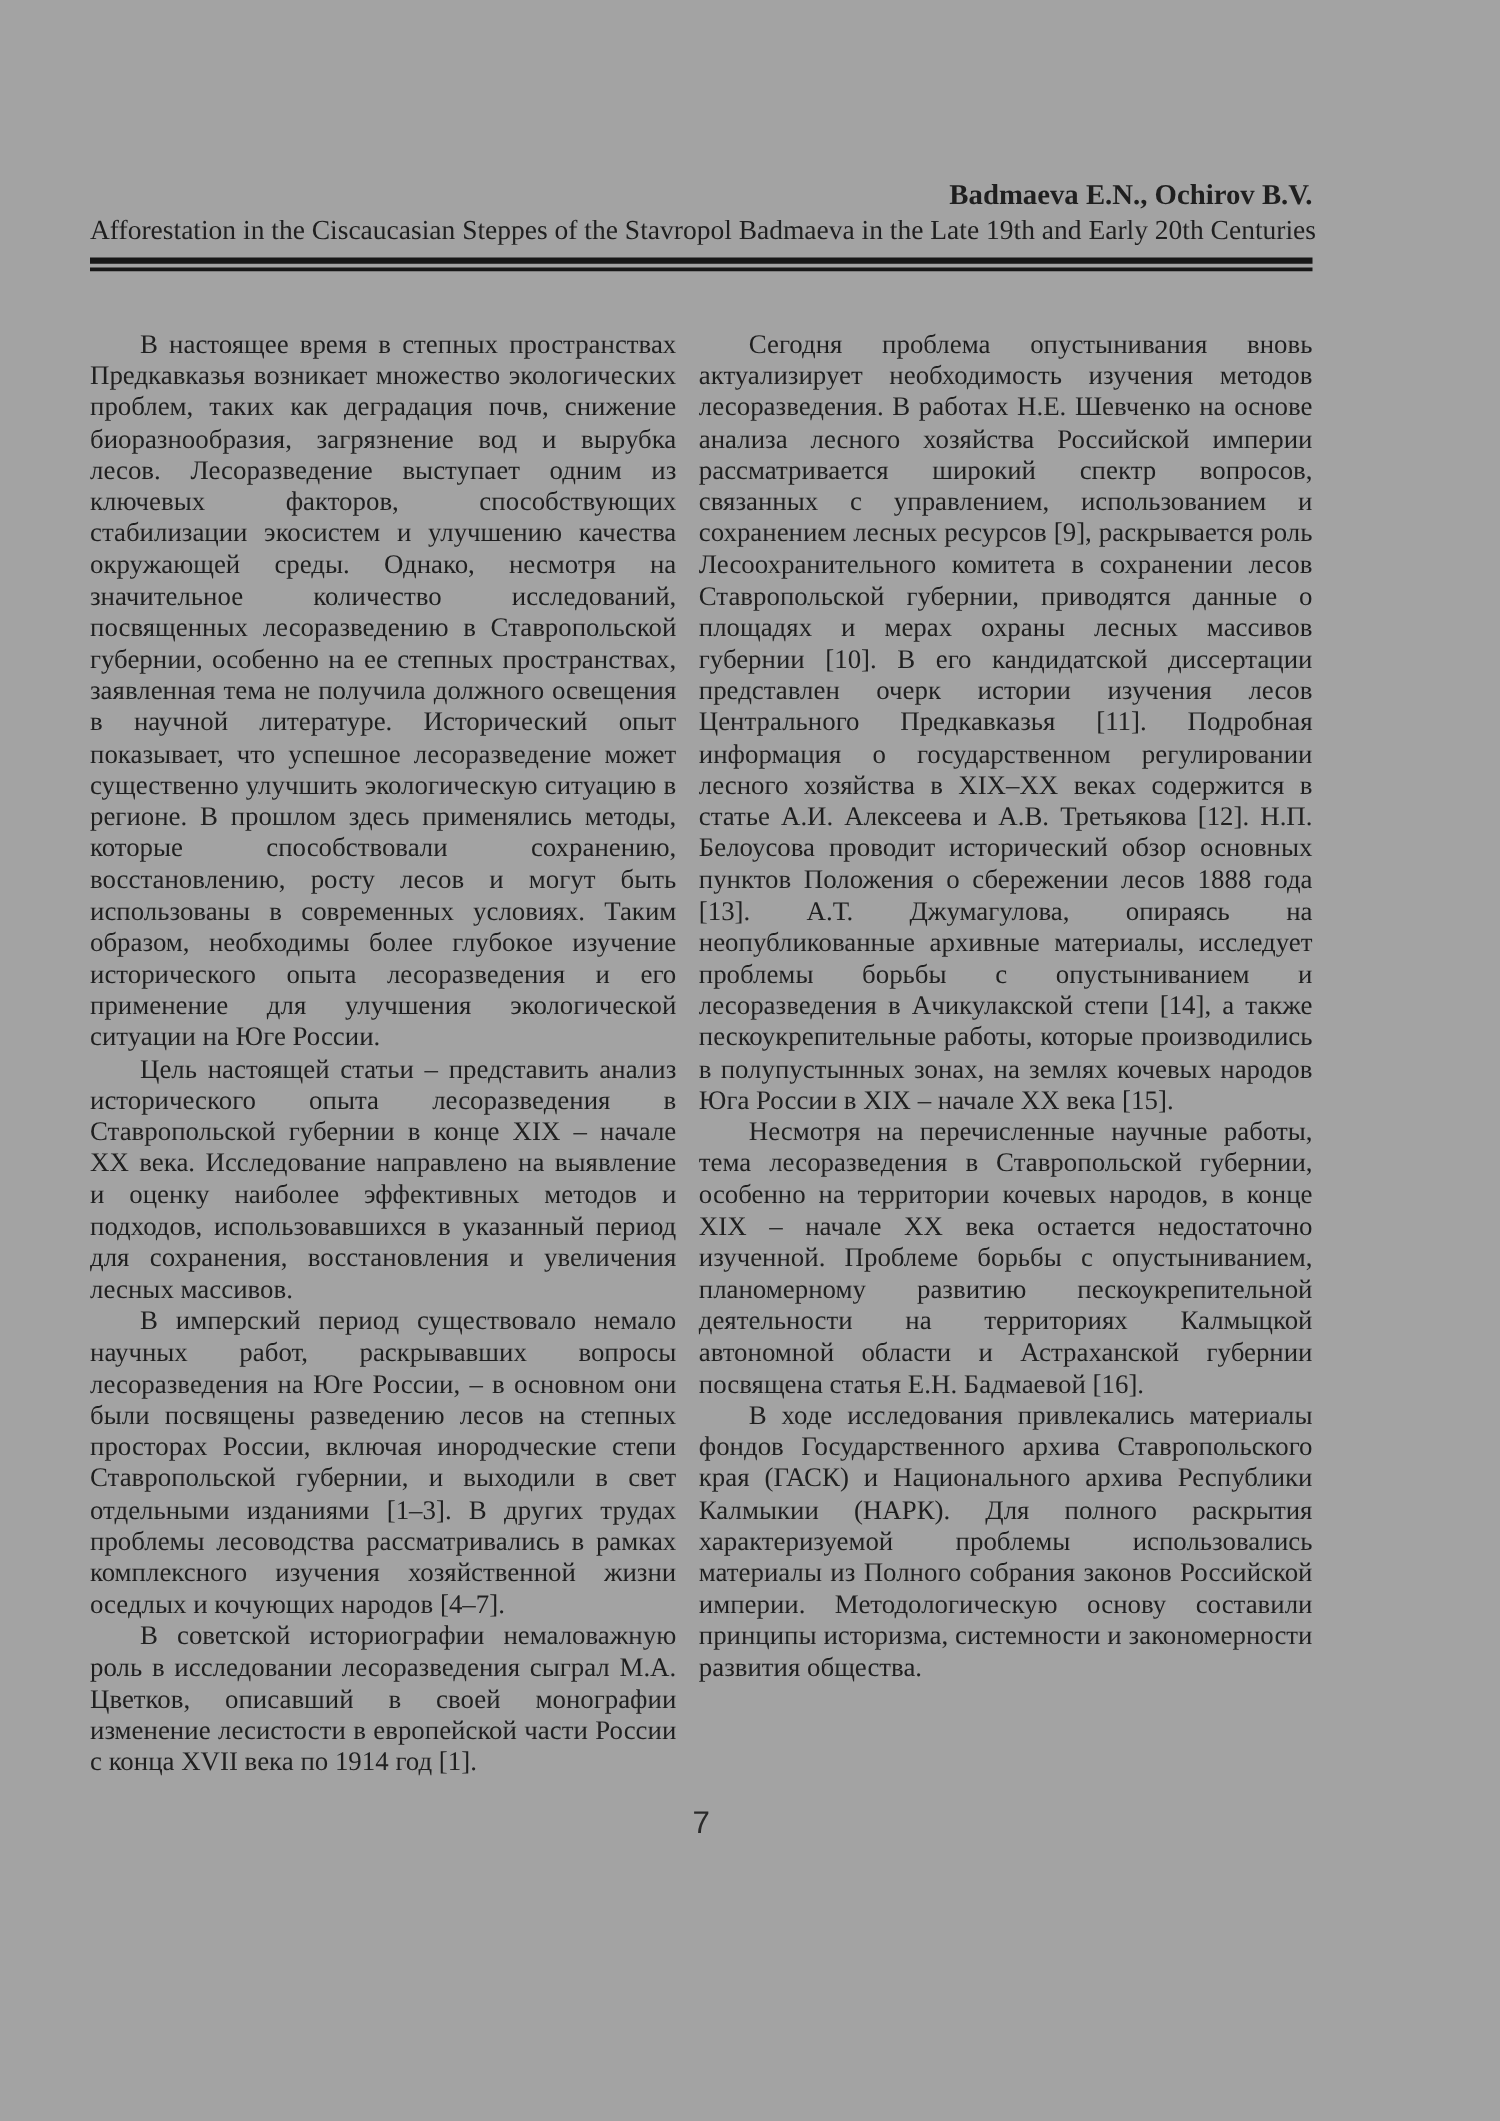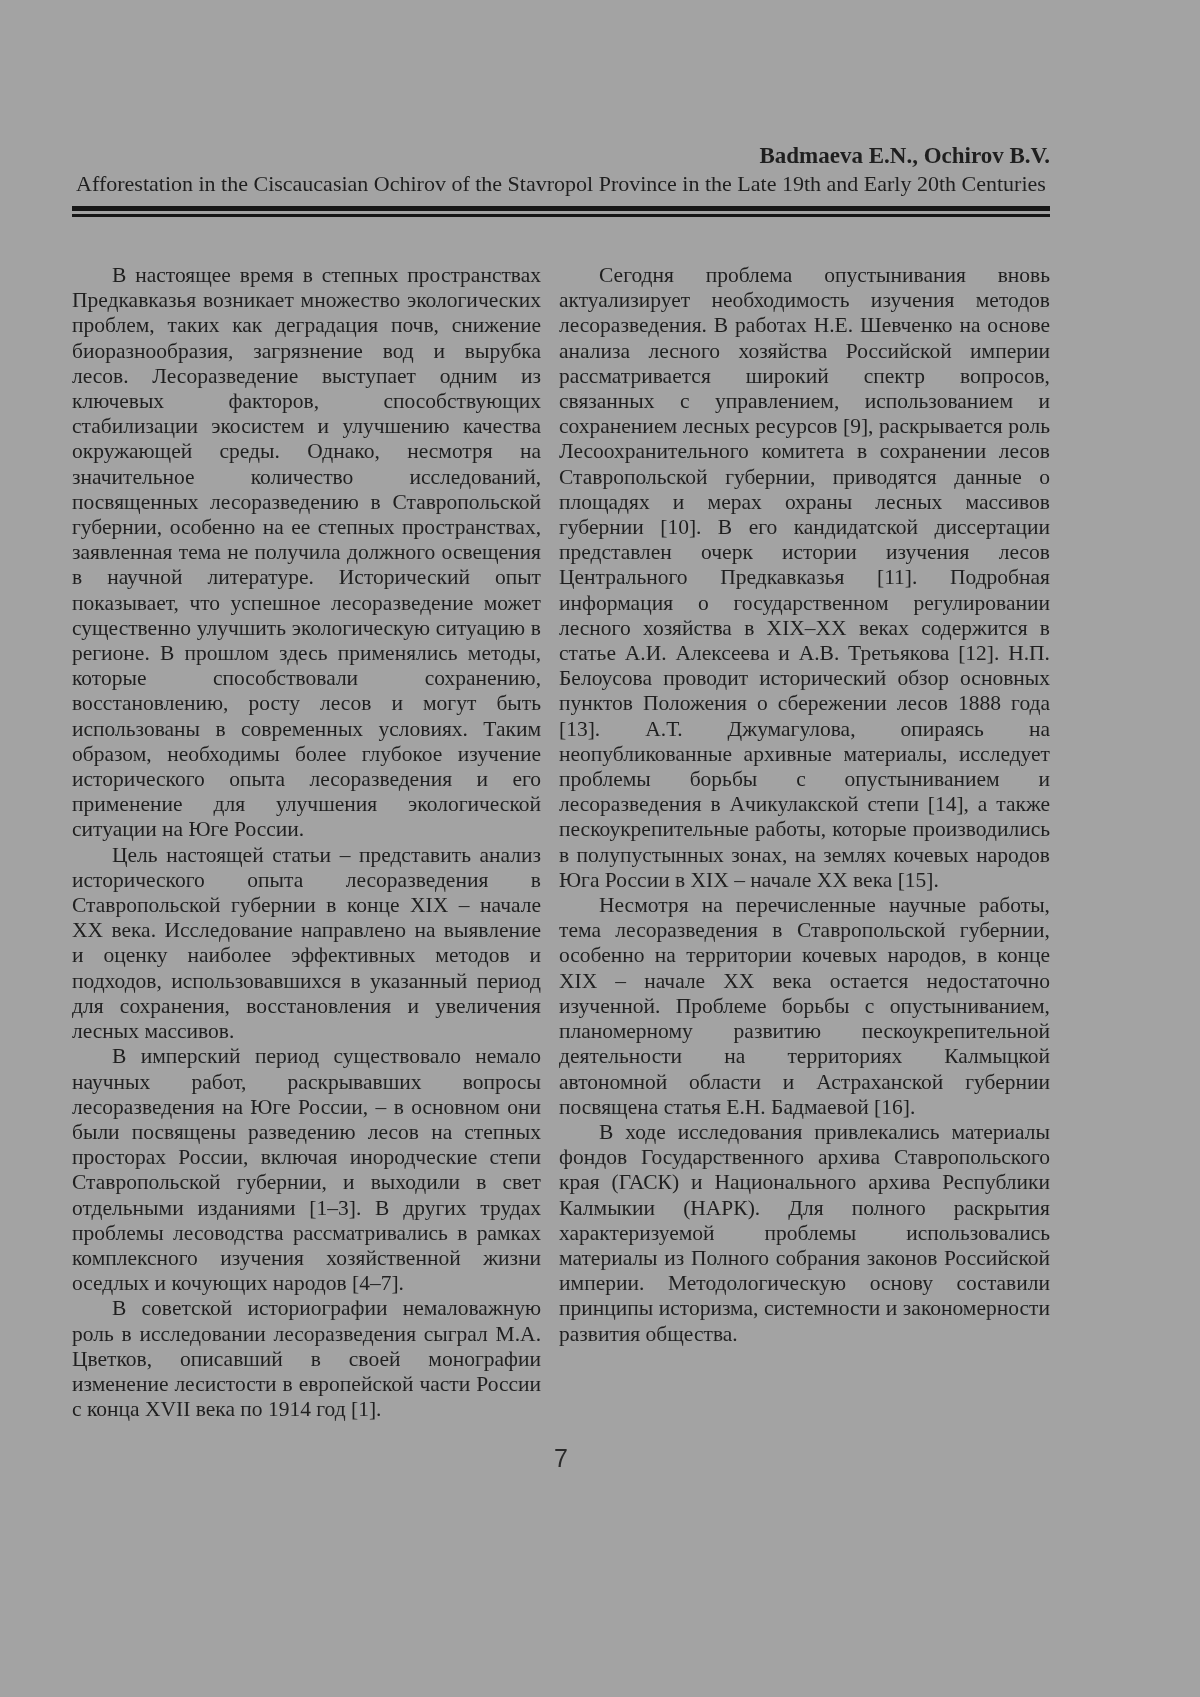--- a/index.html
+++ b/index.html
@@ -76,21 +76,21 @@
   }
 </style>
 </head>
 <body>
 
 <div class="page">
   <div class="content">
 
     <header class="running-head">
       <div class="authors-line">Badmaeva E.N., Ochirov B.V.</div>
-      <div class="title-line">Afforestation in the Ciscaucasian Ochirov of the Stavropol Province in the Late 19th and Early 20th Centuries</div>
+      <div class="title-line">Afforestation in the Ciscaucasian Steppes of the Stavropol Badmaeva in the Late 19th and Early 20th Centuries</div>
       <div class="double-rule"></div>
     </header>
 
     <main class="columns">
       <div class="col col-left" id="col-left">
           <p lang="ru">В настоящее время в степных пространствах Предкавказья возникает множество экологических проблем, таких как деградация почв, снижение биоразнообразия, загрязнение вод и вырубка лесов. Лесоразведение выступает одним из ключевых факторов, способствующих стабилизации экосистем и улучшению качества окружающей среды. Однако, несмотря на значительное количество исследований, посвященных лесоразведению в Ставропольской губернии, особенно на ее степных пространствах, заявленная тема не получила должного освещения в научной литературе. Исторический опыт показывает, что успешное лесоразведение может существенно улучшить экологическую ситуацию в регионе. В прошлом здесь применялись методы, которые способствовали сохранению, восстановлению, росту лесов и могут быть использованы в современных условиях. Таким образом, необходимы более глубокое изучение исторического опыта лесоразведения и его применение для улучшения экологической ситуации на Юге России.</p>
           <p lang="ru">Цель настоящей статьи – представить анализ исторического опыта лесоразведения в Ставропольской губернии в конце XIX – начале XX века. Исследование направлено на выявление и оценку наиболее эффективных методов и подходов, использовавшихся в указанный период для сохранения, восстановления и увеличения лесных массивов.</p>
           <p lang="ru">В имперский период существовало немало научных работ, раскрывавших вопросы лесоразведения на Юге России, – в основном они были посвящены разведению лесов на степных просторах России, включая инородческие степи Ставропольской губернии, и выходили в свет отдельными изданиями [1–3]. В других трудах проблемы лесоводства рассматривались в рамках комплексного изучения хозяйственной жизни оседлых и кочующих народов [4–7].</p>
           <p lang="ru">В советской историографии немаловажную роль в исследовании лесоразведения сыграл М.А. Цветков, описавший в своей монографии изменение лесистости в европейской части России с конца XVII века по 1914 год [1].</p>
         </div>

